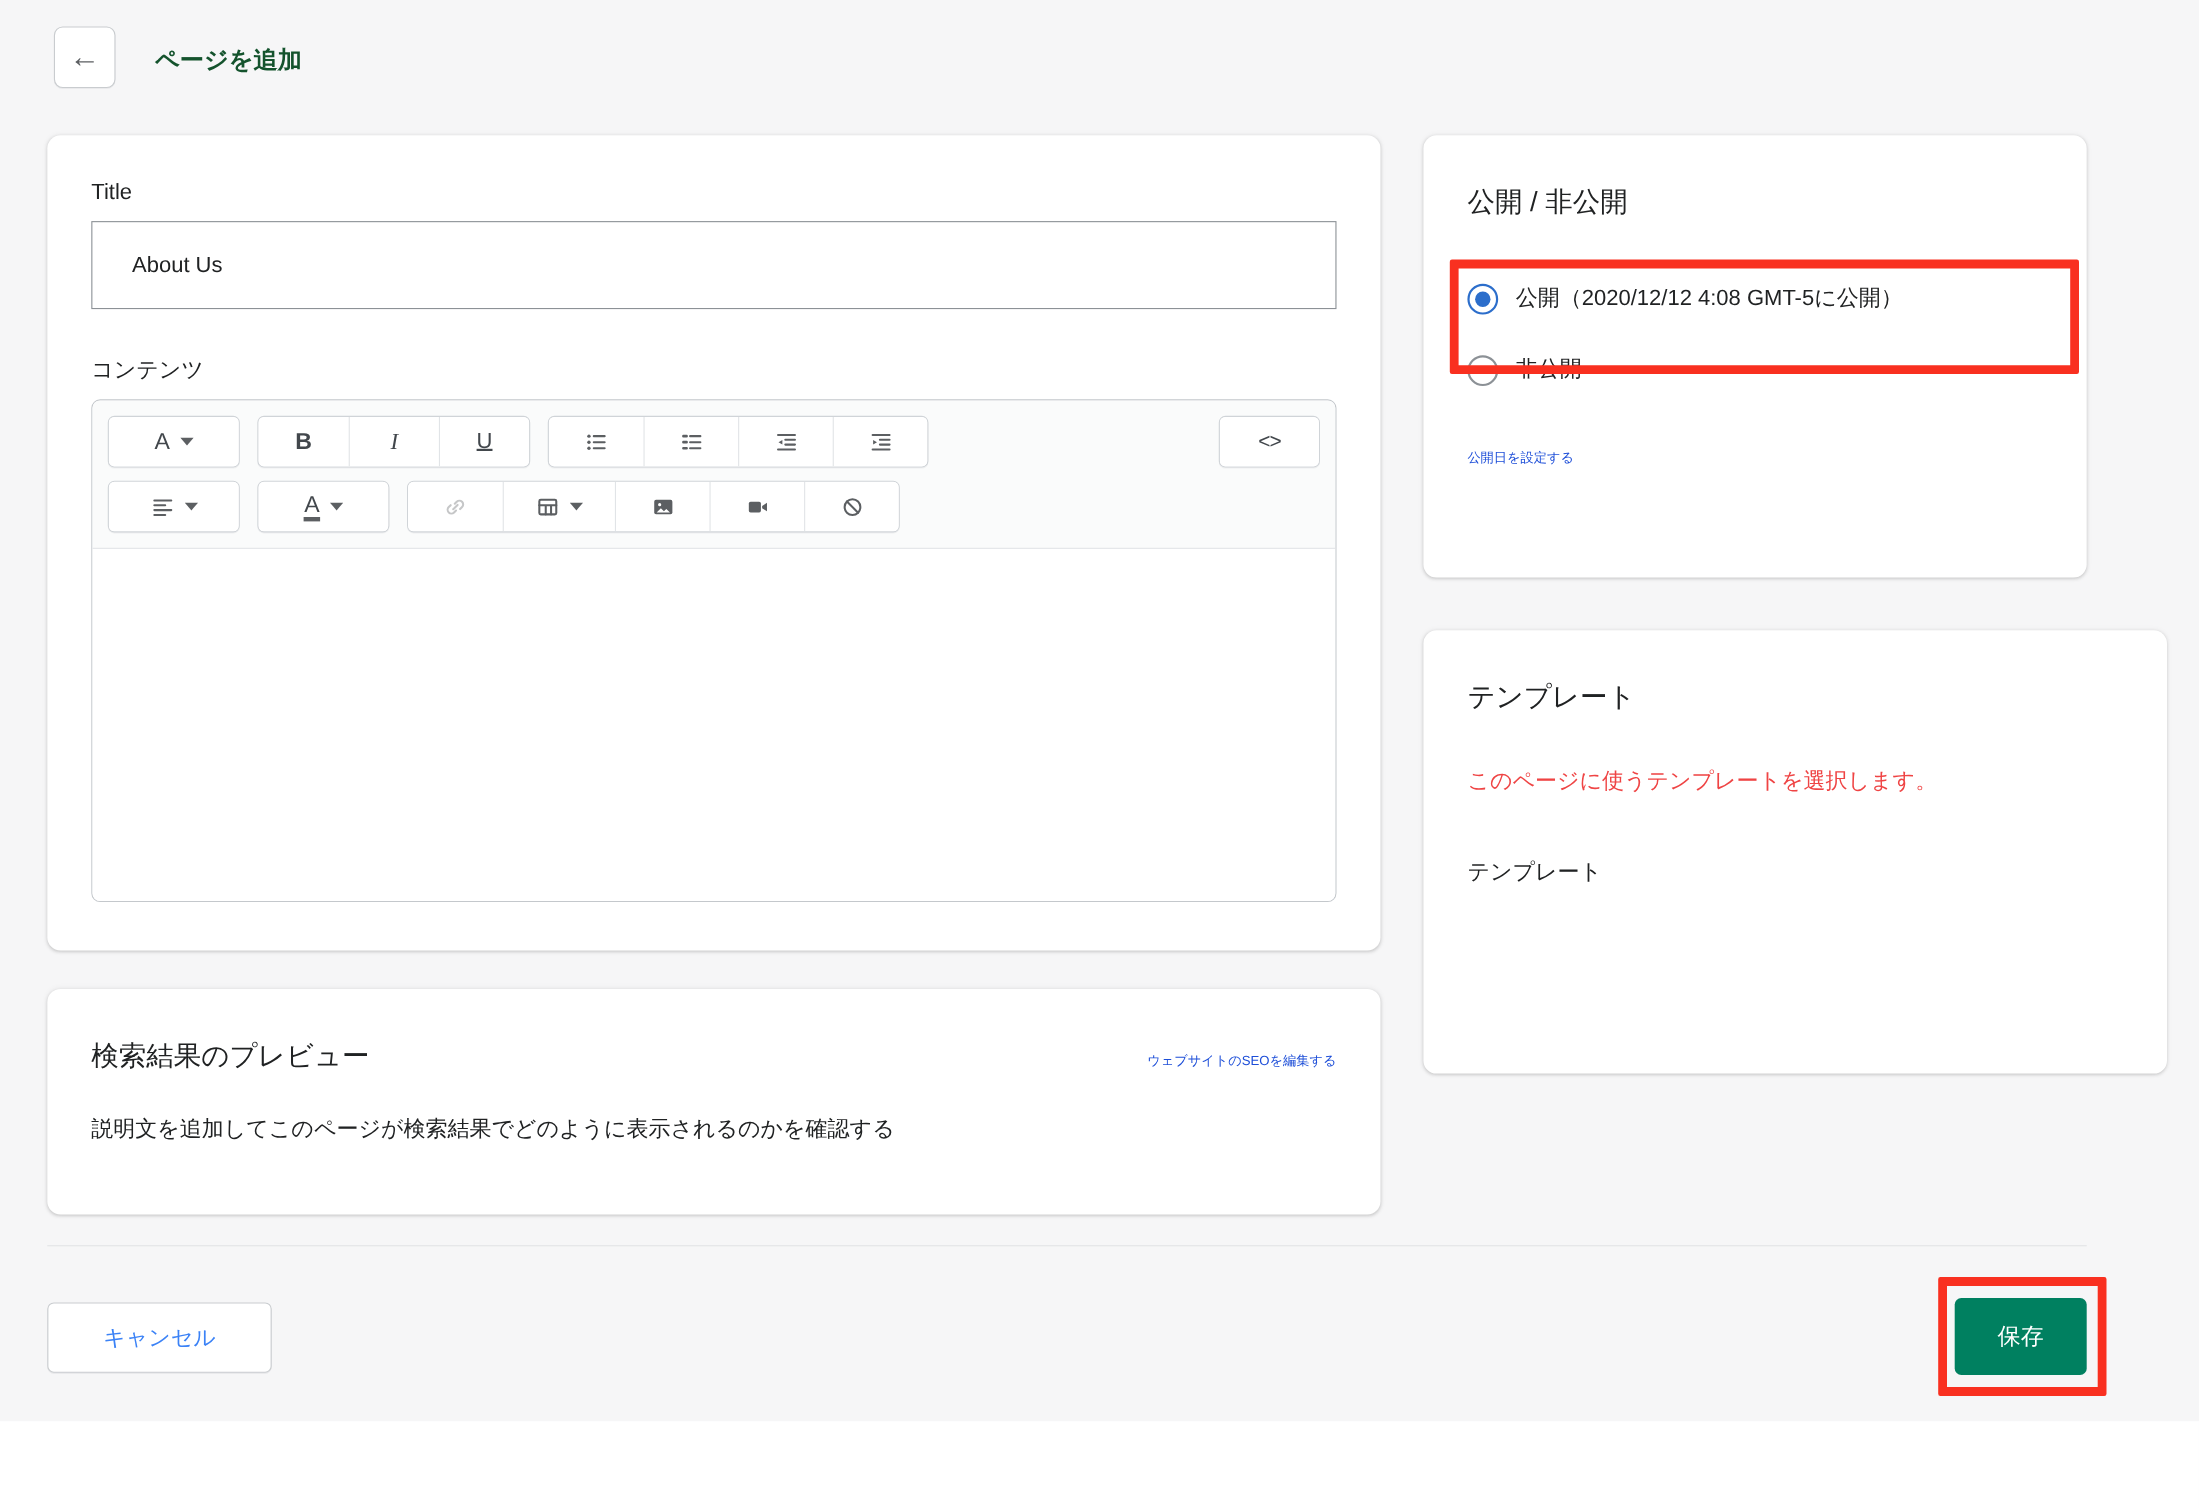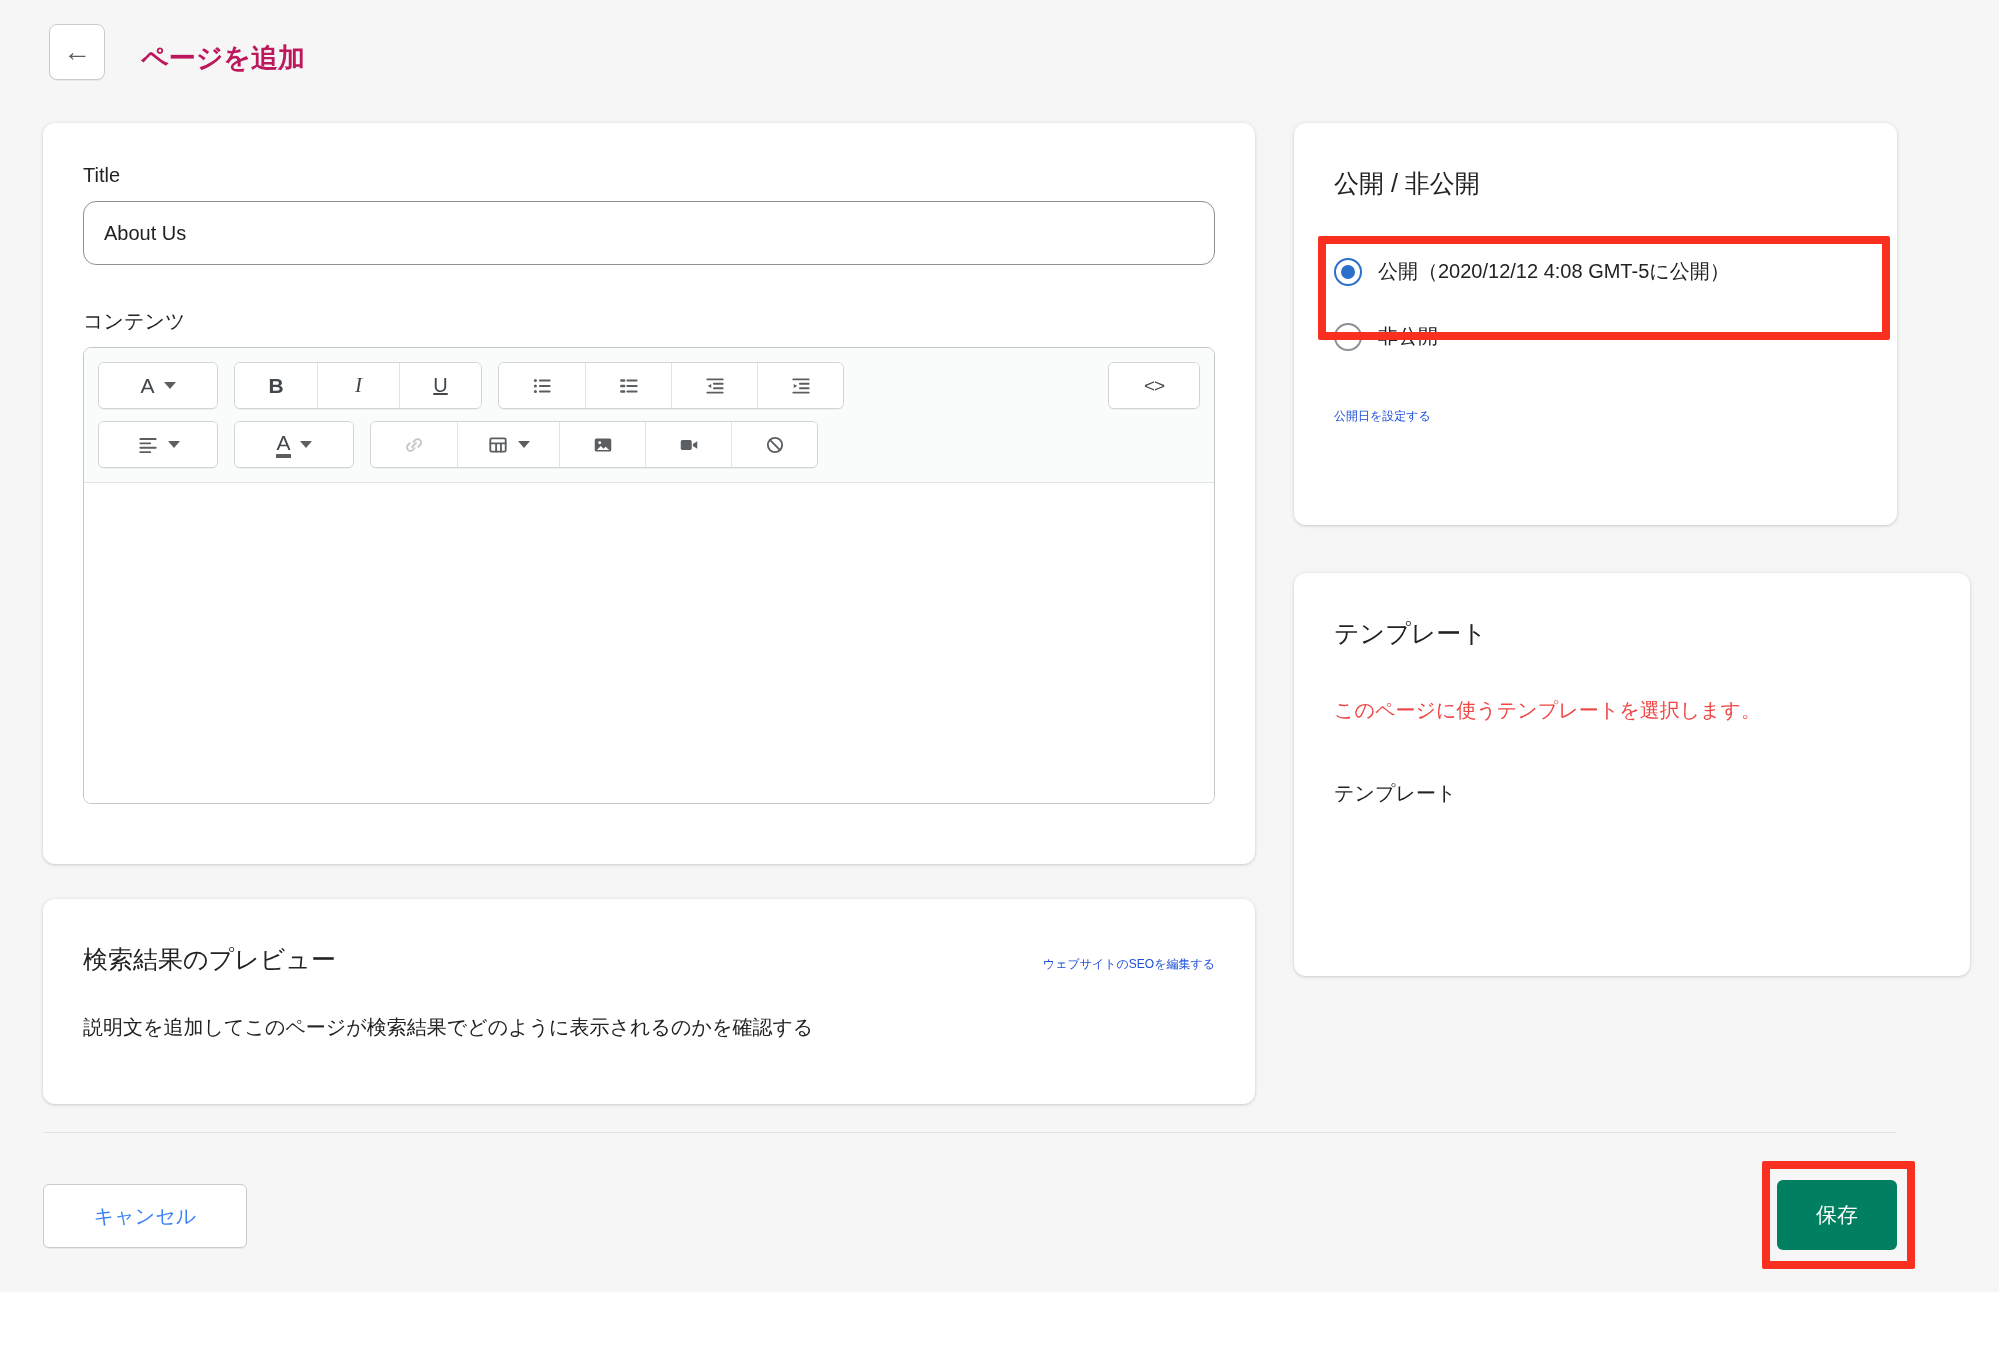--- a/index.html
+++ b/index.html
@@ -19,36 +19,36 @@
   .back-btn {
     position:absolute; left:49px; top:24px;
     width:56px; height:56px;
     background:#fff; border:1px solid #c9cccf; border-radius:8px;
     box-shadow:0 1px 0 rgba(22,29,37,.05);
     display:flex; align-items:center; justify-content:center;
     font-size:28px; color:#5c5f62; cursor:pointer;
   }
   .page-title {
     position:absolute; left:141px; top:40px;
-    font-size:27px; font-weight:700; color:#be185d;
+    font-size:22px; font-weight:700; color:#14532d;
   }
   
   .card {
     position:absolute; background:#fff; border-radius:12px;
     box-shadow:0 0 6px rgba(23,24,24,.05), 0 1px 3px rgba(0,0,0,.15);
   }
   .card-main { left:43px; top:123px; width:1212px; height:741px; padding:40px; }
   .card-seo { left:43px; top:899px; width:1212px; height:205px; padding:44px 40px; }
   .card-visibility { left:1294px; top:123px; width:603px; height:402px; padding:44px 40px; }
   .card-template { left:1294px; top:529px; width:676px; height:403px; padding:44px 40px;margin-top:44px; }
 
   .field-label { font-size:20px; line-height:24px; color:#202223; margin-bottom:14px; }
   .text-input {
-    width:100%; height:64px; border:1px solid #8c9196; border-radius:13px;
-    font-size:20px; color:#202223; padding:0 20px;
+    width:100%; height:80px; border:1px solid #8c9196; border-radius:0;
+    font-size:20px; color:#202223; padding:0 36px;
     font-family:"Liberation Sans","DejaVu Sans",sans-serif;
   }
   .mt-44 { margin-top:44px; }
 
   
   .editor { border:1px solid #c4c8cc; border-radius:8px; height:457px; overflow:hidden; background:#fff; }
   .toolbar { background:#fafbfb; border-bottom:1px solid #dfe3e6; padding:14px; }
   .toolbar-row { display:flex; gap:16px; }
   .toolbar-row + .toolbar-row { margin-top:12px; }
   .tgroup {

